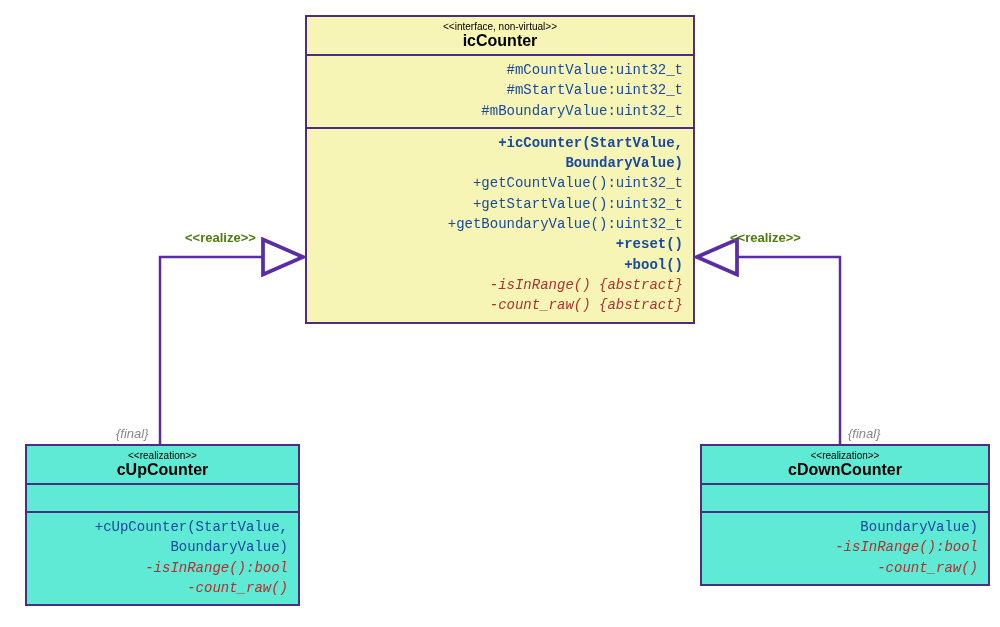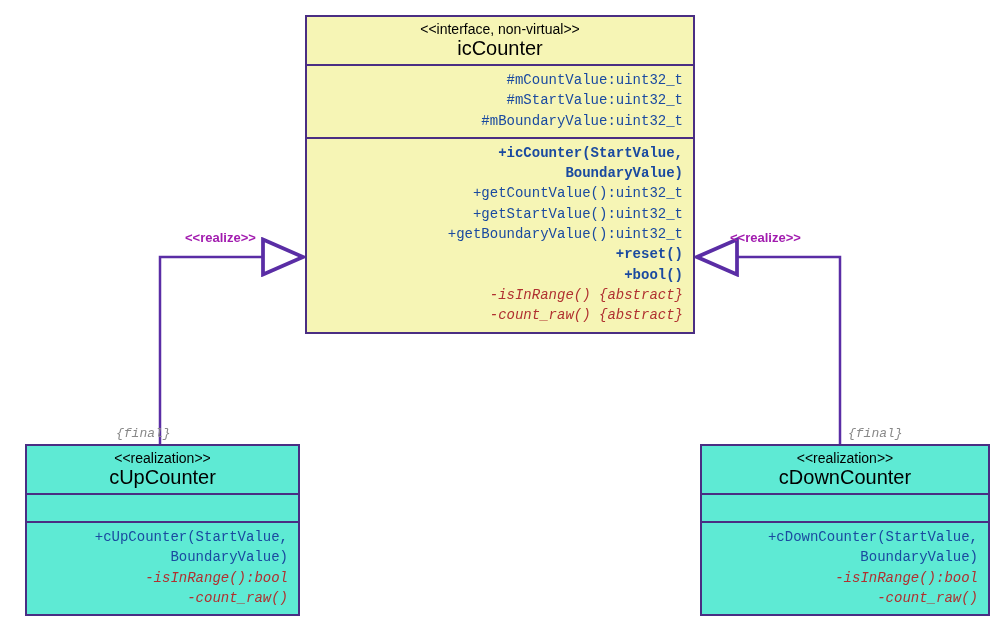--- a/index.html
+++ b/index.html
@@ -22,54 +22,54 @@
   .class-box.interface {
     background: #f6f5b5;
   }
   .header {
     border-bottom: 2px solid #4a2e83;
     text-align: center;
     padding: 4px 8px;
     font-family: Arial, sans-serif;
   }
   .stereo {
-    font-size: 14px;
+    font-size: 10px;
   }
   .classname {
-    font-weight: normal;
-    font-size: 20px;
+    font-weight: bold;
+    font-size: 16px;
   }
   .compartment {
     border-bottom: 2px solid #4a2e83;
     padding: 4px 10px 6px 10px;
     line-height: 1.45;
     text-align: right;
   }
   .compartment:last-child {
     border-bottom: none;
   }
   .empty {
     height: 16px;
   }
   .attr { color: #1a4aa0; }
   .meth { color: #1a4aa0; }
   .meth.bold { font-weight: bold; }
   .meth.abstract, .abstract { color: #b03030; font-style: italic; }
   .final-label {
     position: absolute;
-    font-family: Liberation Mono, monospace;
+    font-family: Liberation Sans, sans-serif;
     color: #888;
     font-size: 13px;
     font-style: italic;
     text-align: right;
   }
   .realize-label {
     position: absolute;
     font-family: Arial, sans-serif;
-    color: #a21caf;
+    color: #4d7c0f;
     font-weight: bold;
     font-size: 13px;
   }
   svg.connectors {
     position: absolute;
     top: 0; left: 0;
     width: 1000px;
     height: 627px;
     pointer-events: none;
   }
@@ -126,21 +126,20 @@
   </div>
 </div>
 
 <div class="class-box" style="left:700px; top:444px; width:290px;">
   <div class="header">
     <div class="stereo">&lt;&lt;realization&gt;&gt;</div>
     <div class="classname">cDownCounter</div>
   </div>
   <div class="compartment empty"></div>
   <div class="compartment">
-    <div class="meth" style="white-space:pre;">+cDownCounter(StartValue,</div>
     <div class="meth" style="white-space:pre;">              BoundaryValue)</div>
     <div class="abstract">-isInRange():bool</div>
     <div class="abstract">-count_raw()</div>
   </div>
 </div>
 
 <div class="realize-label" style="left:185px; top:230px;">&lt;&lt;realize&gt;&gt;</div>
 <div class="realize-label" style="left:730px; top:230px;">&lt;&lt;realize&gt;&gt;</div>
 <div class="final-label" style="left:116px; top:426px;">{final}</div>
 <div class="final-label" style="left:848px; top:426px;">{final}</div>

